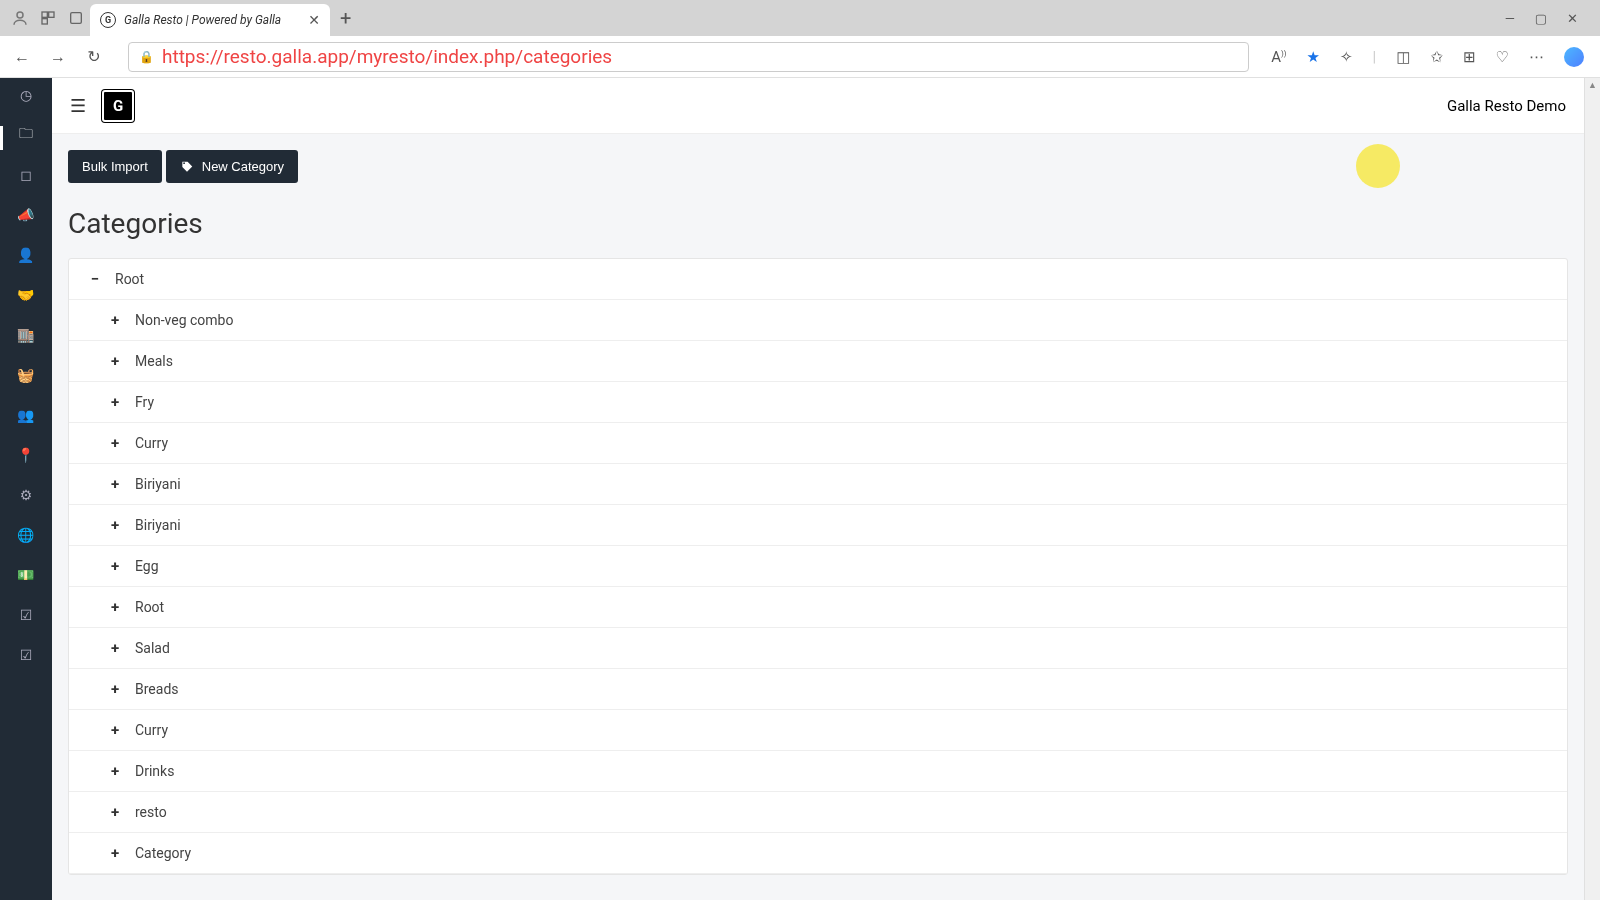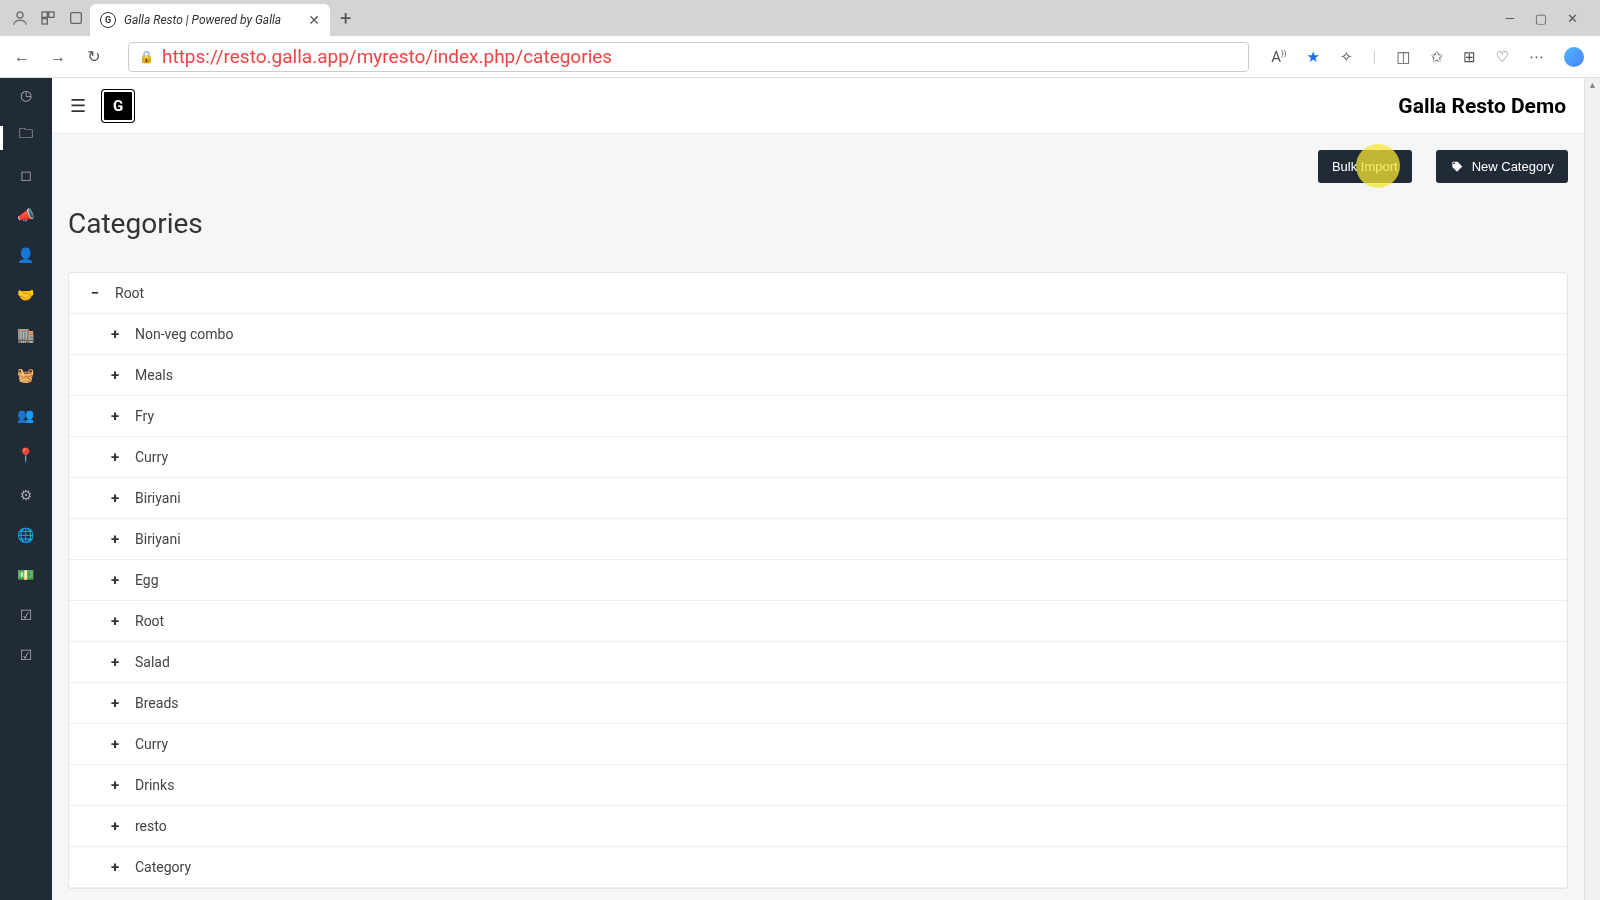--- a/index.html
+++ b/index.html
@@ -32,28 +32,28 @@
     
     .sidebar { width: 52px; background: #212b36; display: flex; flex-direction: column; align-items: center; padding-top: 6px; gap: 18px; }
     .sidebar .sic { width: 18px; height: 18px; color: #aab; display: flex; align-items: center; justify-content: center; font-size: 14px; }
     .sidebar .active-ind { width: 3px; height: 24px; background: #fff; position: absolute; left: 0; }
     .sidebar-item { position: relative; width: 100%; display: flex; justify-content: center; padding: 2px 0; }
     
     .main { flex: 1; display: flex; flex-direction: column; background: #f5f6f8; }
     .topbar { height: 56px; background: #fff; display: flex; align-items: center; padding: 0 18px; border-bottom: 1px solid #eee; }
     .hamburger { font-size: 18px; color: #333; margin-right: 16px; }
     .brand { width: 32px; height: 32px; background: #000; color: #fff; display: flex; align-items: center; justify-content: center; border-radius: 3px; font-weight: bold; font-size: 15px; border: 2px solid #fff; box-shadow: 0 0 0 1px #000; }
-    .user-label { margin-left: auto; font-weight: bold; font-size: 21px; color: #000; }
+    .user-label { margin-left: auto; font-weight: normal; font-size: 15px; color: #000; }
     
     .content { padding: 16px; flex: 1; overflow: hidden; }
-    .action-row { display: flex; justify-content: flex-end; gap: 24px; margin-bottom: 24px; position: relative; }
+    .action-row { display: flex; gap: 4px; margin-bottom: 24px; position: relative; }
     .btn-dark { background: #212b36; color: #fff; border: none; padding: 9px 14px; font-size: 13px; border-radius: 3px; display: flex; align-items: center; gap: 8px; cursor: pointer; }
     .highlight-circle { position: absolute; width: 44px; height: 44px; background: #f5e633; border-radius: 50%; opacity: 0.75; pointer-events: none; top: -6px; right: 168px; }
     
-    .page-title { font-size: 28px; font-weight: 400; color: #333; margin-bottom: 32px; }
+    .page-title { font-size: 28px; font-weight: 400; color: #333; margin-bottom: 18px; }
     
     .tree { background: #fff; border: 1px solid #e5e5e5; border-radius: 3px; }
     .tree-row { display: flex; align-items: center; height: 41px; border-bottom: 1px solid #eee; padding-left: 18px; font-size: 14px; color: #444; }
     .tree-row.child { padding-left: 38px; }
     .tree-toggle { width: 16px; font-size: 15px; font-weight: bold; margin-right: 12px; color: #333; display: inline-block; text-align: center; }
     
     svg { display: block; }
   </style>
 </head>
 <body>

